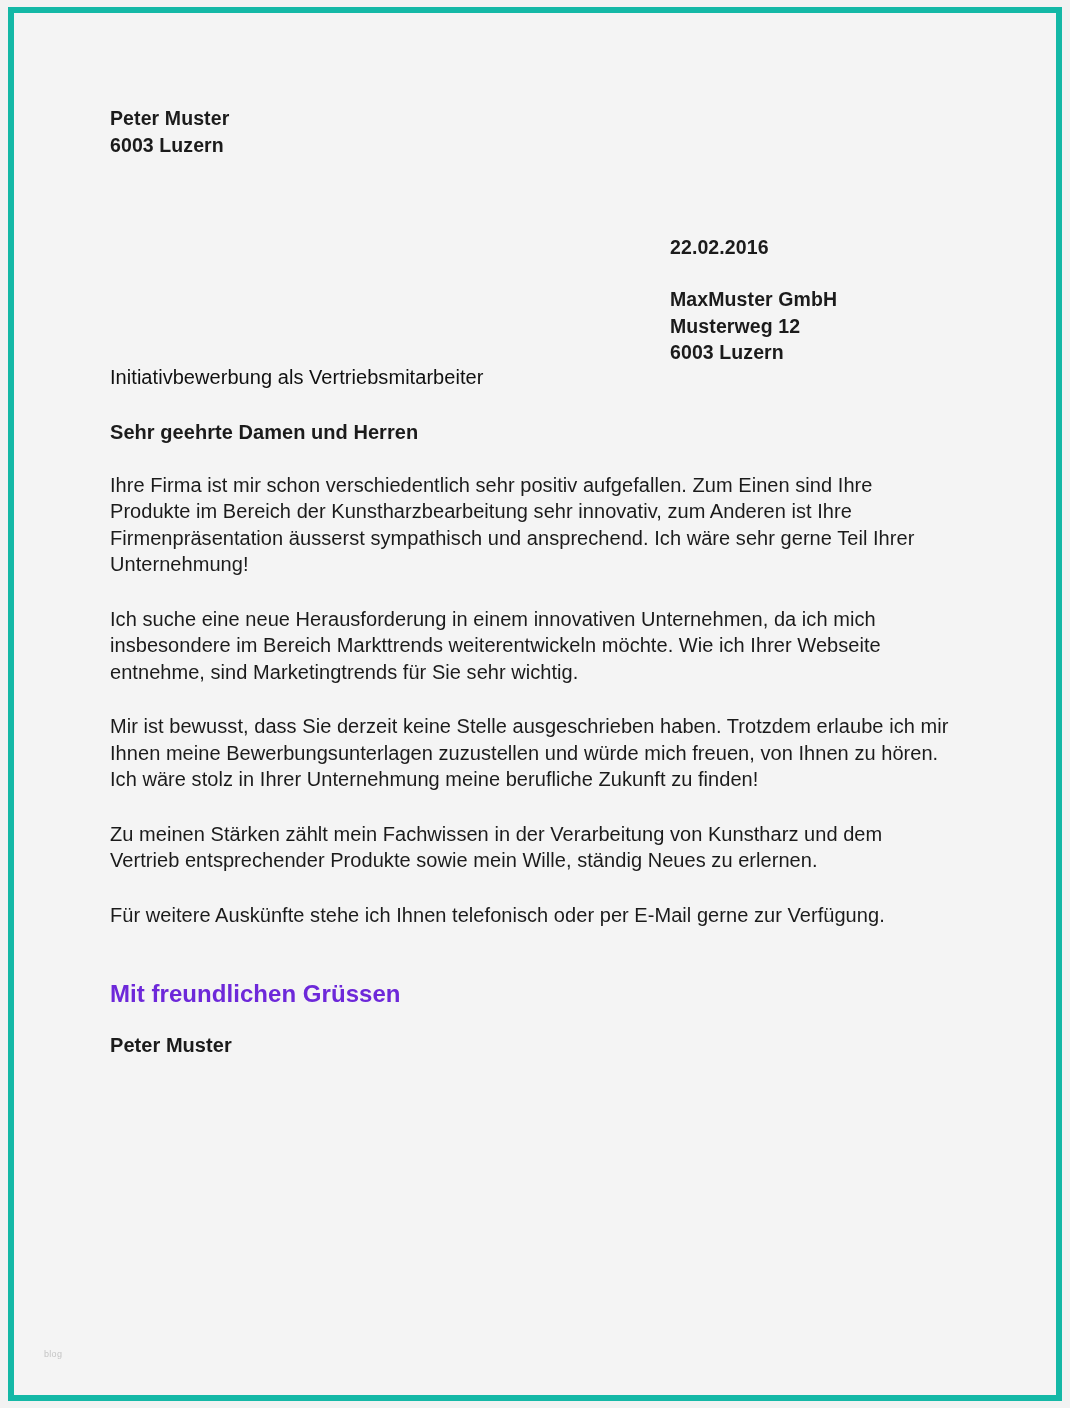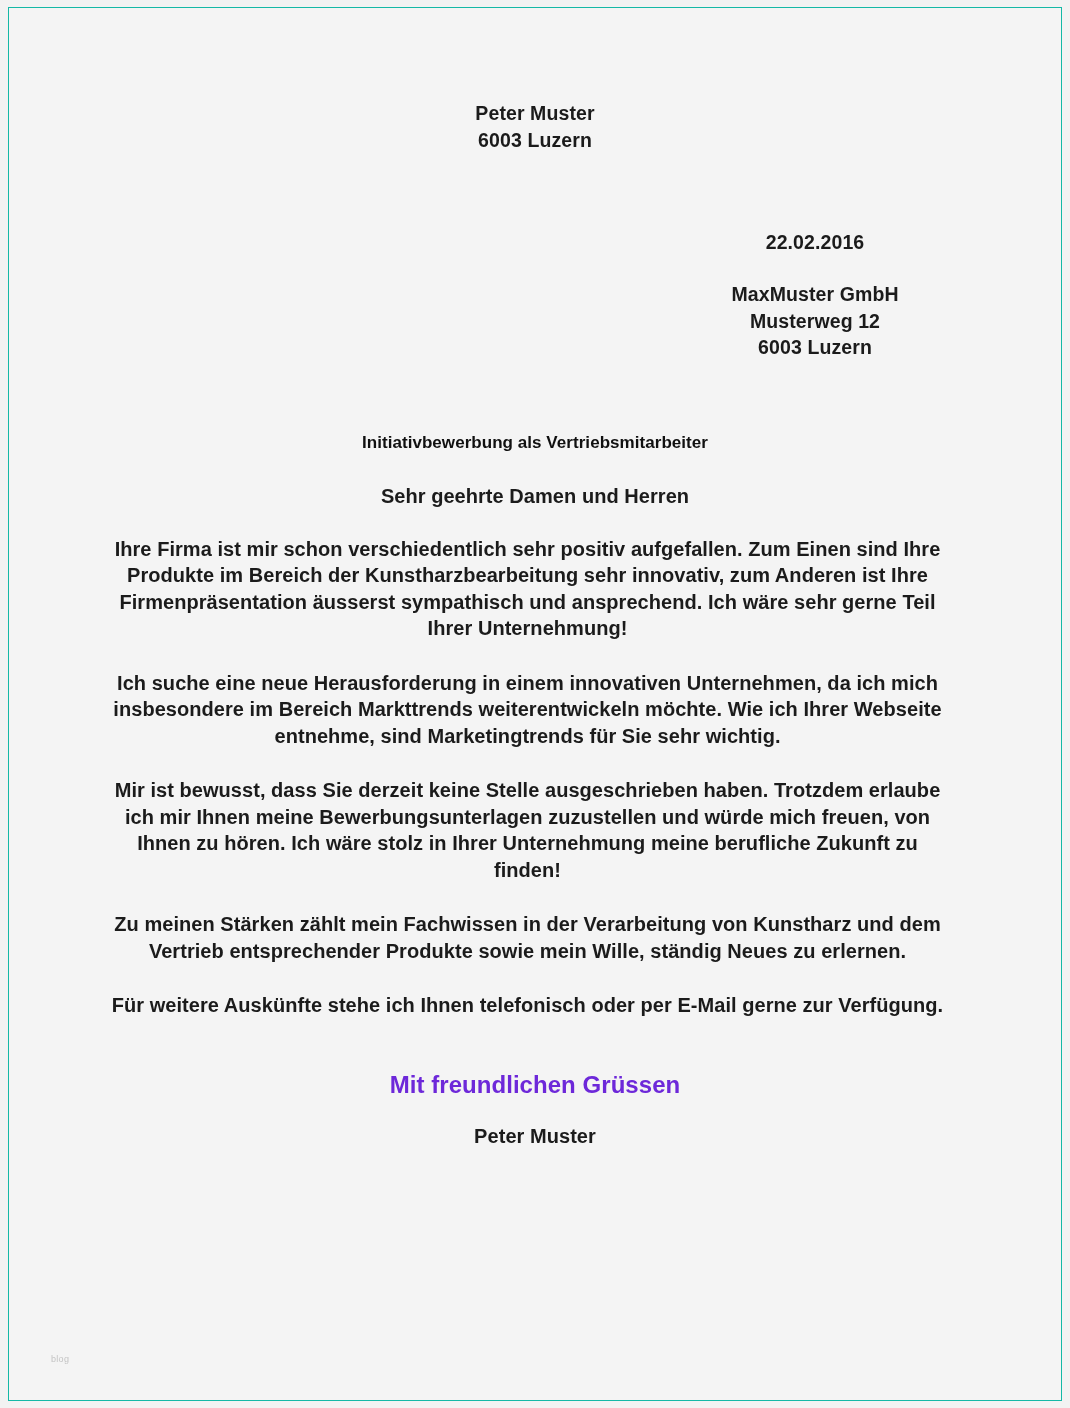--- a/index.html
+++ b/index.html
@@ -20,23 +20,22 @@
     box-sizing: border-box;
     overflow: hidden;
   }
   .sheet {
     position: absolute;
     left: 8px;
     top: 7px;
     width: 1054px;
     height: 1394px;
     background: #f4f4f4;
-    border: 1px solid #14b8a6;
+    border: 6px solid #14b8a6;
     box-sizing: border-box;
-    text-align: center;
   }
   .content {
     position: absolute;
     left: 96px;
     top: 92px;
     width: 860px;
   }
   .sender {
     font-size: 19.5px;
     line-height: 26.5px;
@@ -62,59 +61,58 @@
     margin-top: 26px;
     font-size: 19.5px;
     line-height: 26.5px;
     color: #1b1b1b;
     font-weight: 700;
     letter-spacing: 0.1px;
   }
   .recipient div { white-space: pre; }
 
   .subject {
-    margin-top: 72px;
-    font-size: 17px;
-    font-weight: 700;
+    font-size: 20px;
+    font-weight: 400;
     color: #101010;
     letter-spacing: 0.05px;
   }
   .salutation {
     margin-top: 32px;
     font-size: 20px;
     color: #1b1b1b;
     font-weight: 700;
     letter-spacing: 0.05px;
   }
   .para {
     margin-top: 28px;
     font-size: 20px;
     line-height: 26.5px;
     color: #1b1b1b;
-    font-weight: 700;
+    font-weight: 400;
     letter-spacing: 0.05px;
     max-width: 845px;
   }
   .closing {
     margin-top: 52px;
     font-size: 24px;
     color: #6d28d9;
     font-weight: 700;
     letter-spacing: 0.05px;
   }
   .signature {
     margin-top: 26px;
     font-size: 20px;
     color: #1b1b1b;
     font-weight: 700;
     letter-spacing: 0.05px;
   }
   .watermark {
     position: absolute;
-    left: 42px;
+    left: 30px;
     bottom: 36px;
     font-size: 9px;
     color: #c4c4c4;
     letter-spacing: 0.3px;
   }
   .spacer-top { height: 52px; }
 </style>
 </head>
 <body>
 

